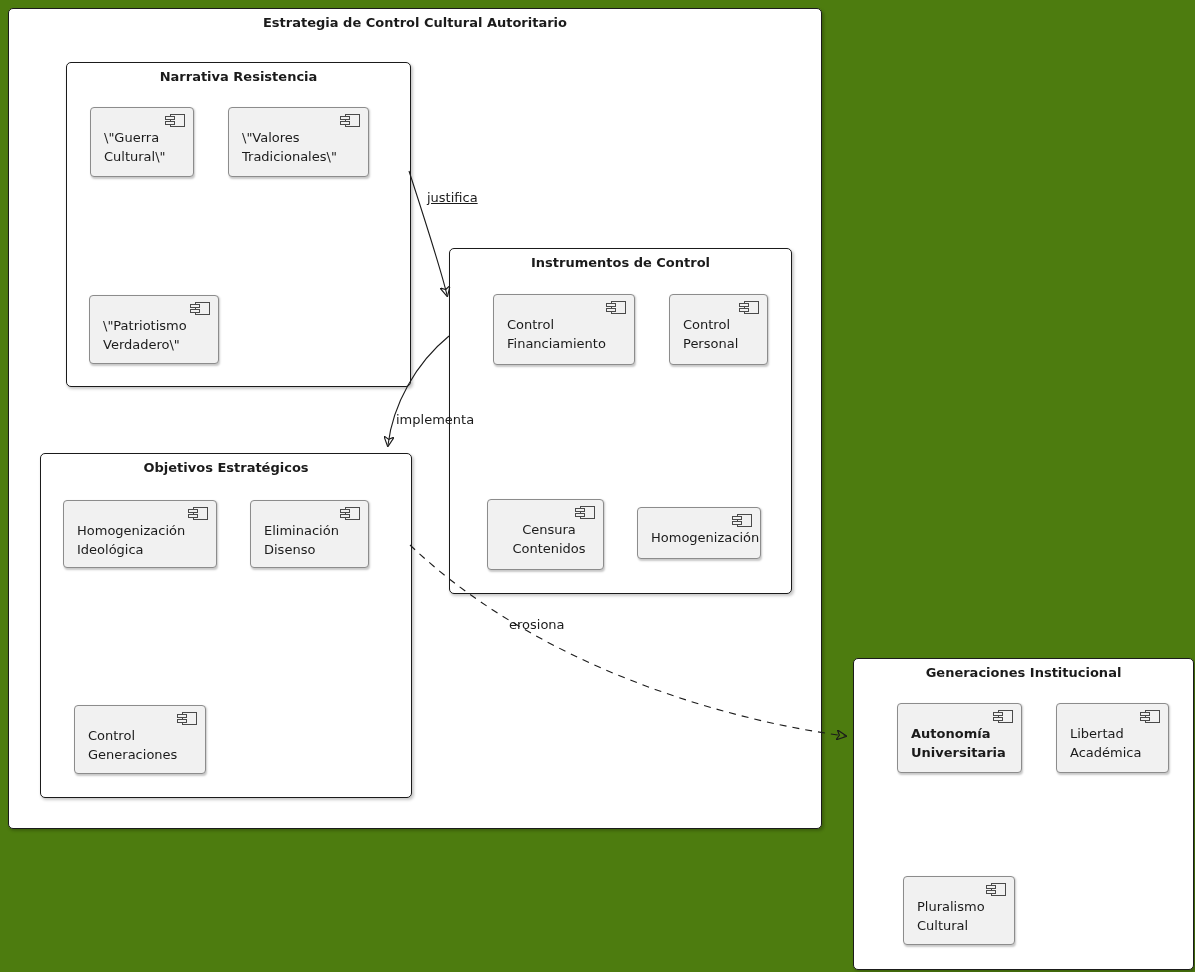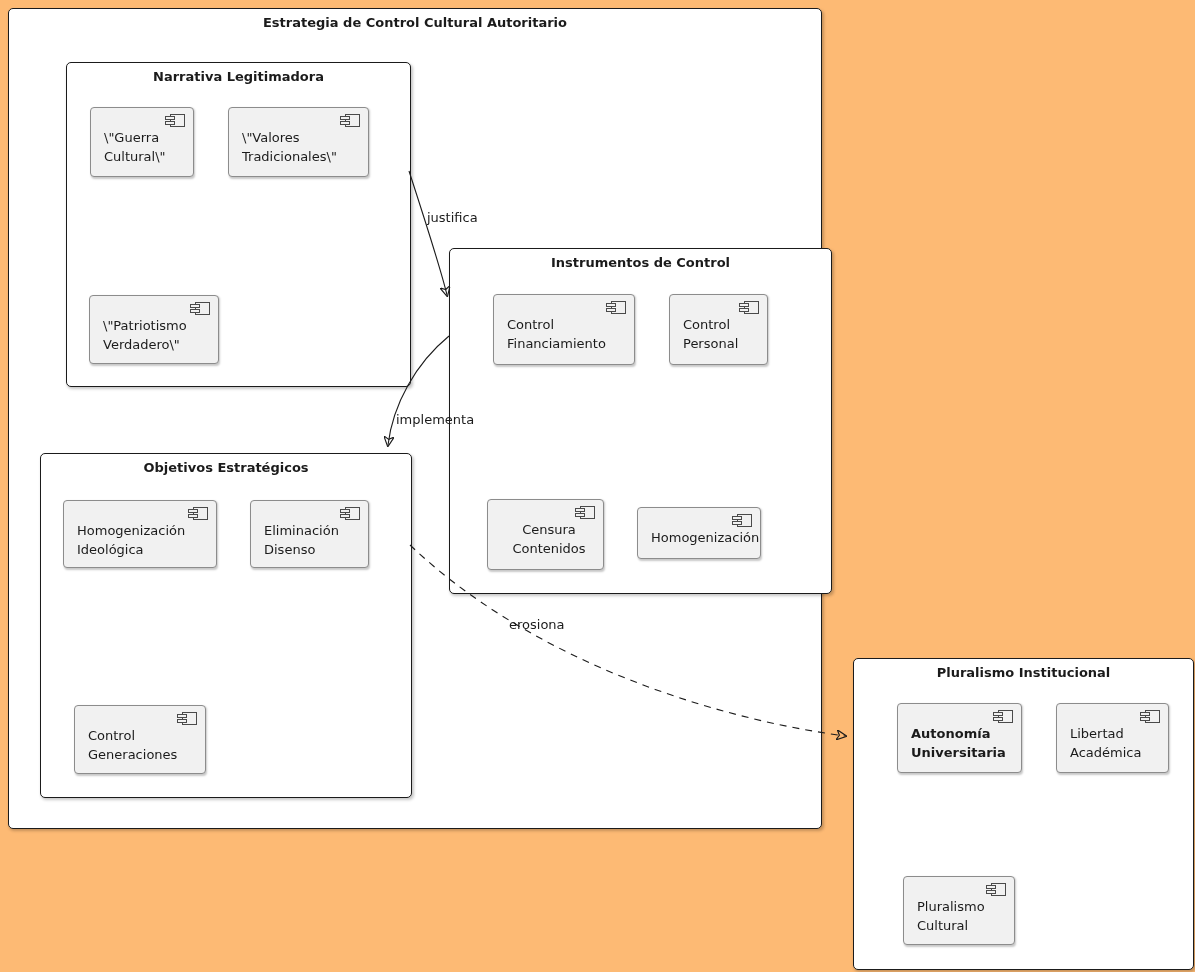--- a/index.html
+++ b/index.html
@@ -1,17 +1,17 @@
 <!DOCTYPE html>
 <html><head>
 <meta charset="utf-8">
 <style>
   html,body { margin:0; padding:0; background:#ffffff; }
   .canvas {
-    position:relative; width:1195px; height:972px; background:#fdba74;
+    position:relative; width:1195px; height:972px; background:#4d7c0f;
     font-family:"DejaVu Sans","Liberation Sans",sans-serif; color:#1b1b1b;
     overflow:hidden;
   }
   .package {
     position:absolute; background:#ffffff; border:1px solid #1b1b1b;
     border-radius:5px; box-shadow:1.5px 2px 3px rgba(0,0,0,0.22);
   }
   .pkg-title {
     position:absolute; top:5px; left:0; right:0; text-align:center;
     font-weight:bold; font-size:13px; line-height:18px;
@@ -33,33 +33,33 @@
 </head>
 <body>
 
 <div class="canvas">
 
   <div class="package" style="left:8px; top:8px; width:812px; height:819px;">
     <div class="pkg-title">Estrategia de Control Cultural Autoritario</div>
   </div>
 
   <div class="package" style="left:66px; top:62px; width:343px; height:323px;">
-    <div class="pkg-title">Narrativa Legitimadora</div>
-  </div>
-
-  <div class="package" style="left:449px; top:248px; width:341px; height:344px;padding-left:40px;">
+    <div class="pkg-title">Narrativa Resistencia</div>
+  </div>
+
+  <div class="package" style="left:449px; top:248px; width:341px; height:344px;">
     <div class="pkg-title">Instrumentos de Control</div>
   </div>
 
   <div class="package" style="left:40px; top:453px; width:370px; height:343px;">
     <div class="pkg-title">Objetivos Estratégicos</div>
   </div>
 
   <div class="package" style="left:853px; top:658px; width:339px; height:310px;">
-    <div class="pkg-title">Pluralismo Institucional</div>
+    <div class="pkg-title">Generaciones Institucional</div>
   </div>
 
   <div class="component" style="left:90px; top:107px; width:102px; height:68px;">
     <span class="comp-icon">
       <svg viewBox="0 0 22 15" width="22" height="15">
           <rect x="6.5" y="1.5" width="14" height="12" fill="#f1f1f1" stroke="#4a4a4a"></rect>
           <rect x="1.5" y="3.5" width="9" height="3" fill="#f1f1f1" stroke="#4a4a4a"></rect>
           <rect x="1.5" y="8.5" width="9" height="3" fill="#f1f1f1" stroke="#4a4a4a"></rect>
         </svg>
     </span>
@@ -214,17 +214,17 @@
     <defs>
       <marker id="ah" viewBox="0 0 10 10" refX="8.2" refY="5" markerWidth="9.5" markerHeight="9.5" orient="auto-start-reverse">
         <path d="M0,0 L10,5 L0,10 L2.8,5 Z" fill="#1b1b1b" stroke="none"></path>
       </marker>
     </defs>
     <path d="M 409 171 C 423 214 441 270 447 295" marker-end="url(#ah)"></path>
     <path d="M 449 336 C 416 363 393 404 388 445" marker-end="url(#ah)"></path>
     <path class="dashed" d="M 410 545 C 520 650 690 715 845 736" marker-end="url(#ah)"></path>
   </svg>
 
-  <div class="edge-label" style="left:427px; top:210px;">justifica</div>
+  <div class="edge-label" style="left:427px; top:190px;text-decoration:underline;">justifica</div>
   <div class="edge-label" style="left:396px; top:412px;">implementa</div>
   <div class="edge-label" style="left:509px; top:617px;">erosiona</div>
 
 </div>
 
 </body></html>

